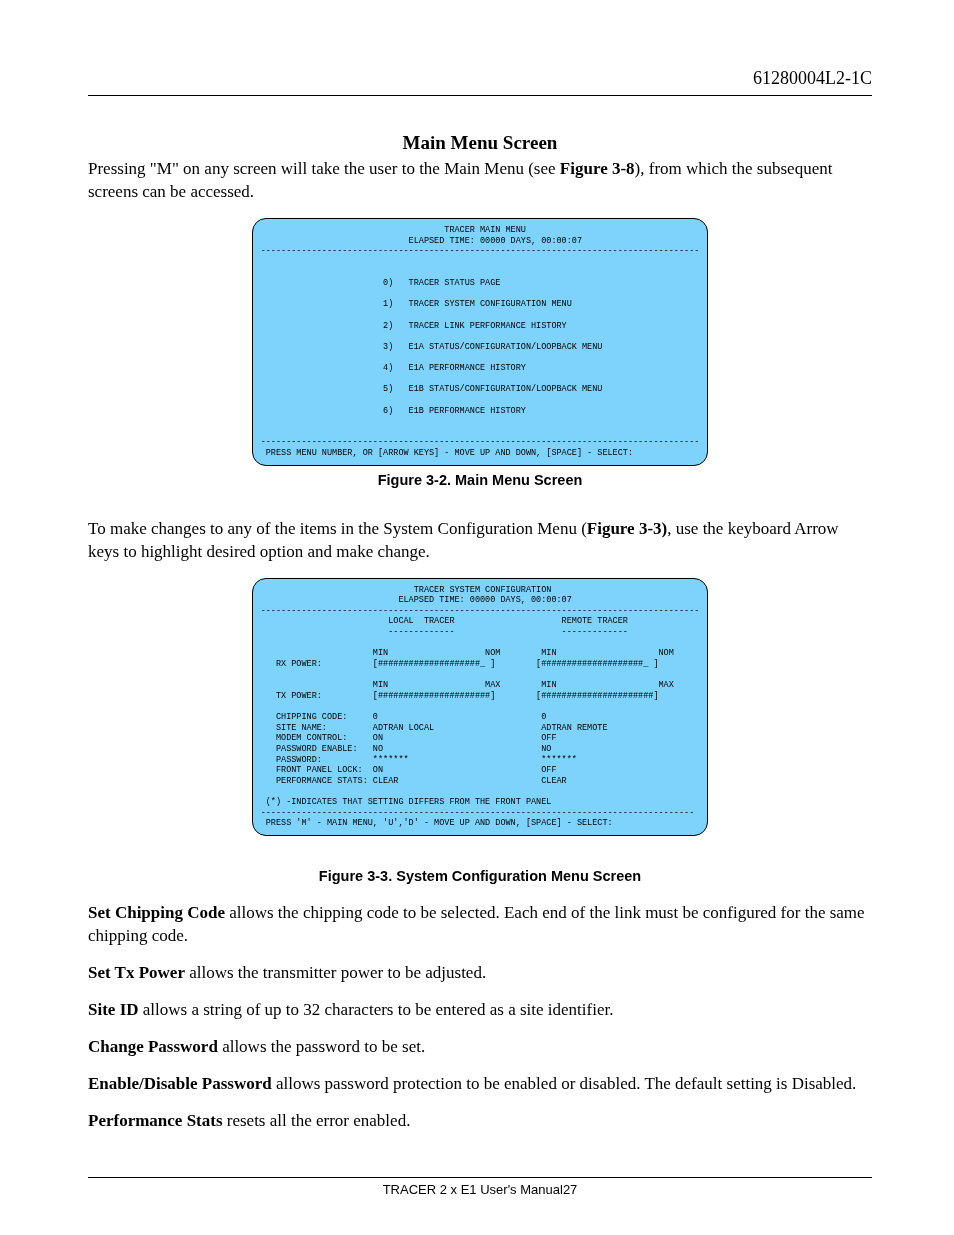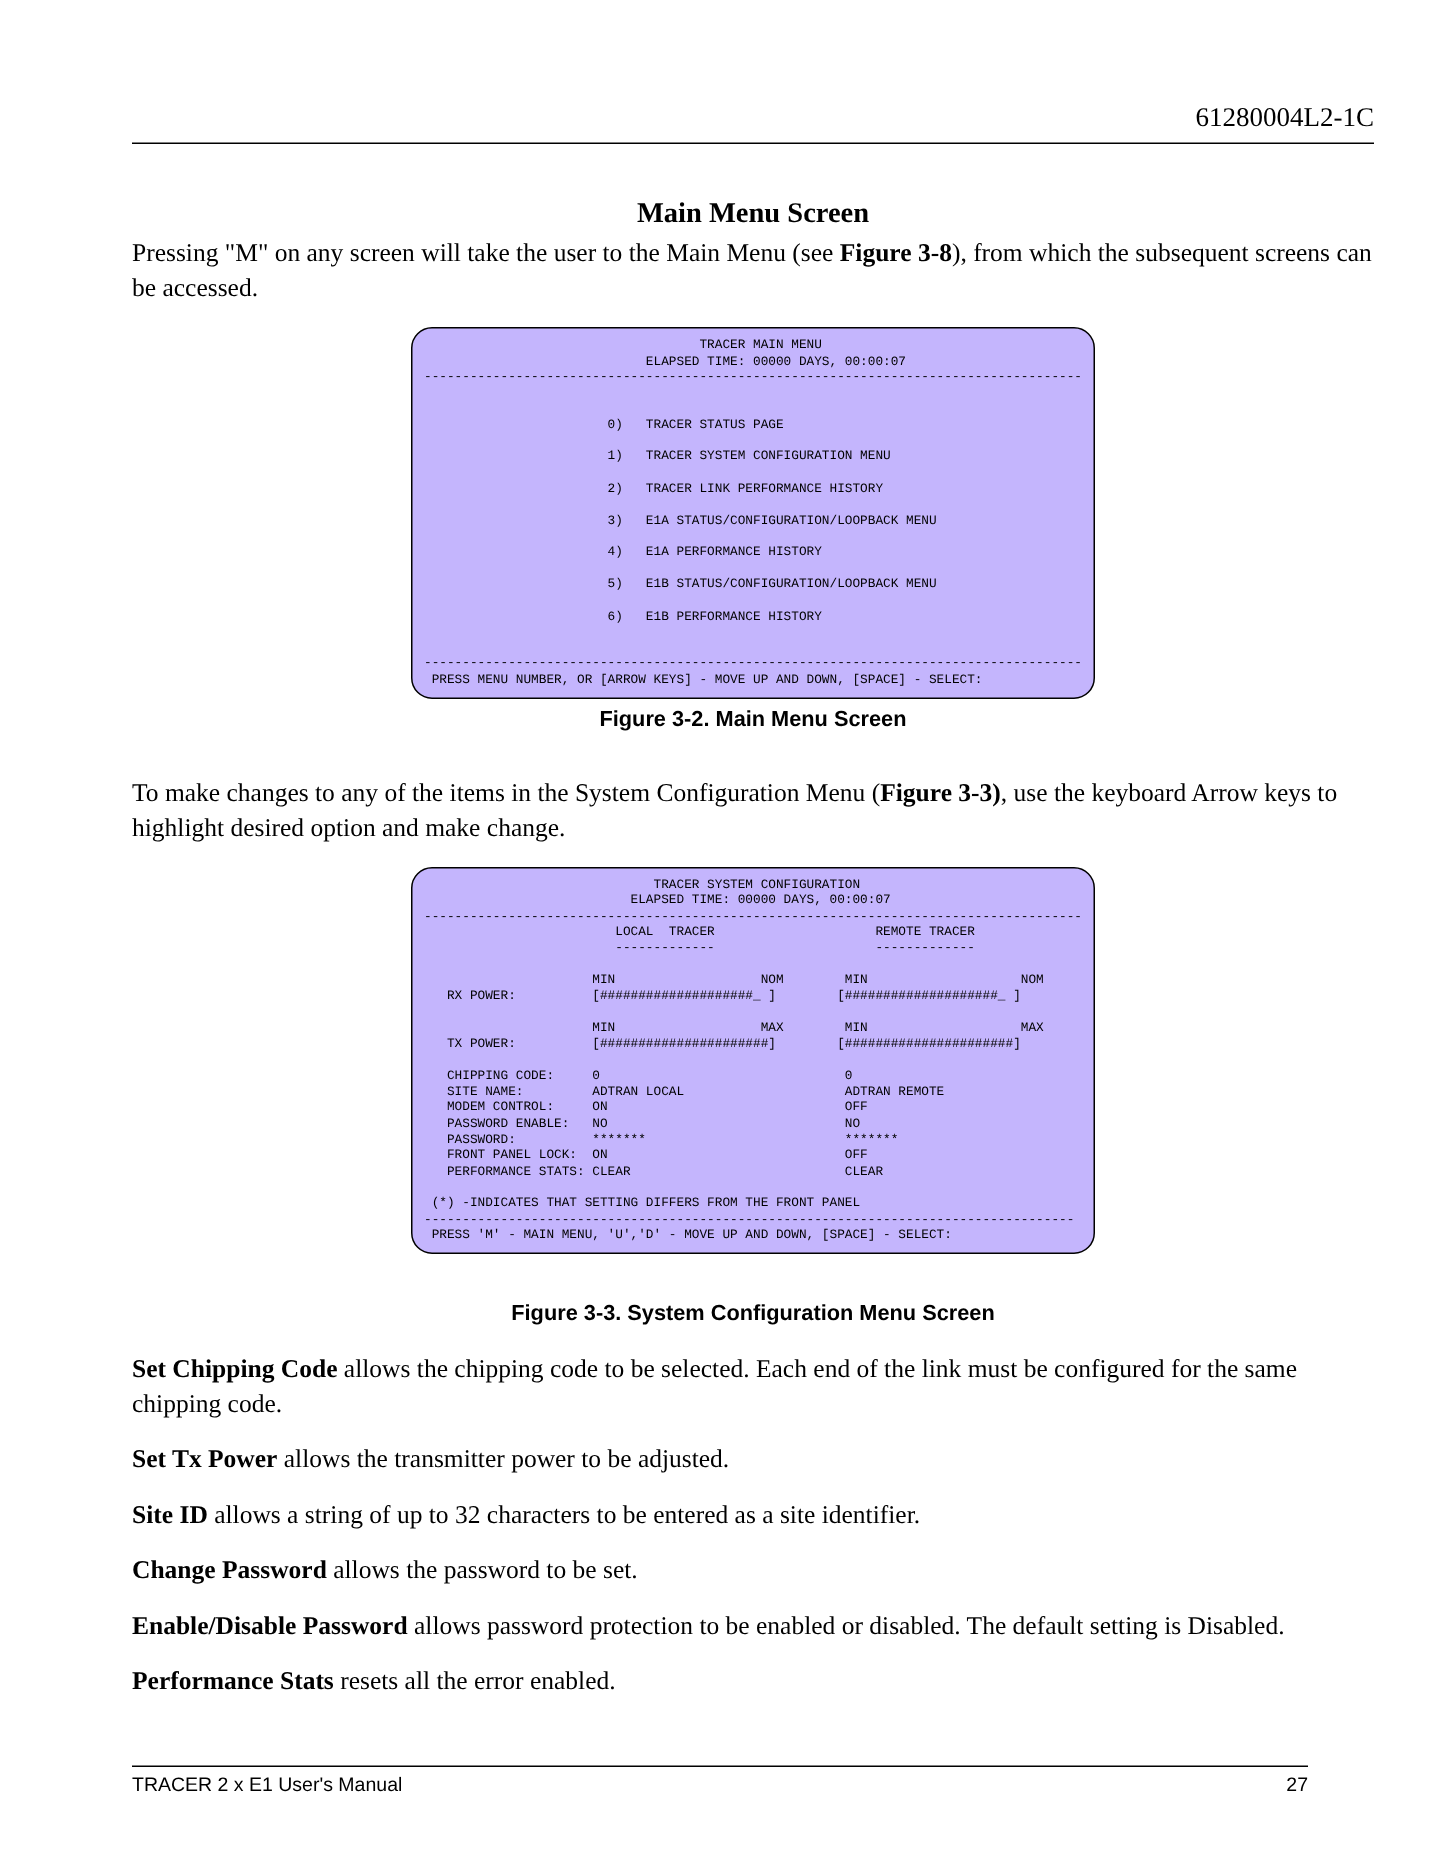--- a/index.html
+++ b/index.html
@@ -6,21 +6,21 @@
     margin: 0;
     padding: 0;
     background: #fff;
     font-family: "Times New Roman", Times, serif;
     color: #000;
   }
   .page {
     width: 954px;
     height: 1235px;
     box-sizing: border-box;
-    padding: 68px 38px 40px 88px;
+    padding: 68px 82px 40px 88px;
     position: relative;
   }
   .header-block {
     text-align: right;
     margin-bottom: 6px;
   }
   .doc-num {
     font-size: 18px;
   }
   .section-title {
@@ -47,21 +47,21 @@
   }
   .fig-wrap {
     text-align: center;
     margin: 6px 0 4px 0;
   }
   .term-outer {
     display: inline-block;
     border: 1.5px solid #000;
     border-radius: 14px;
     padding: 6px 8px;
-    background: #c4b5fd;
+    background: #7dd3fc;
   }
   pre.term {
     font-family: "Courier New", Courier, monospace;
     font-size: 8.5px;
     line-height: 1.25;
     white-space: pre;
     margin: 0;
     text-align: left;
   }
   .caption {
@@ -77,21 +77,21 @@
     right: 82px;
     bottom: 38px;
   }
   .footer hr {
     border: none;
     border-top: 1px solid #000;
     margin: 0 0 4px 0;
   }
   .footer-row {
     display: flex;
-    justify-content: space-between;
+    justify-content: center;
     font-family: Arial, Helvetica, sans-serif;
     font-size: 13px;
   }
   b { font-weight: bold; }
 </style>
 </head>
 <body>
 
 <div class="page">
 

